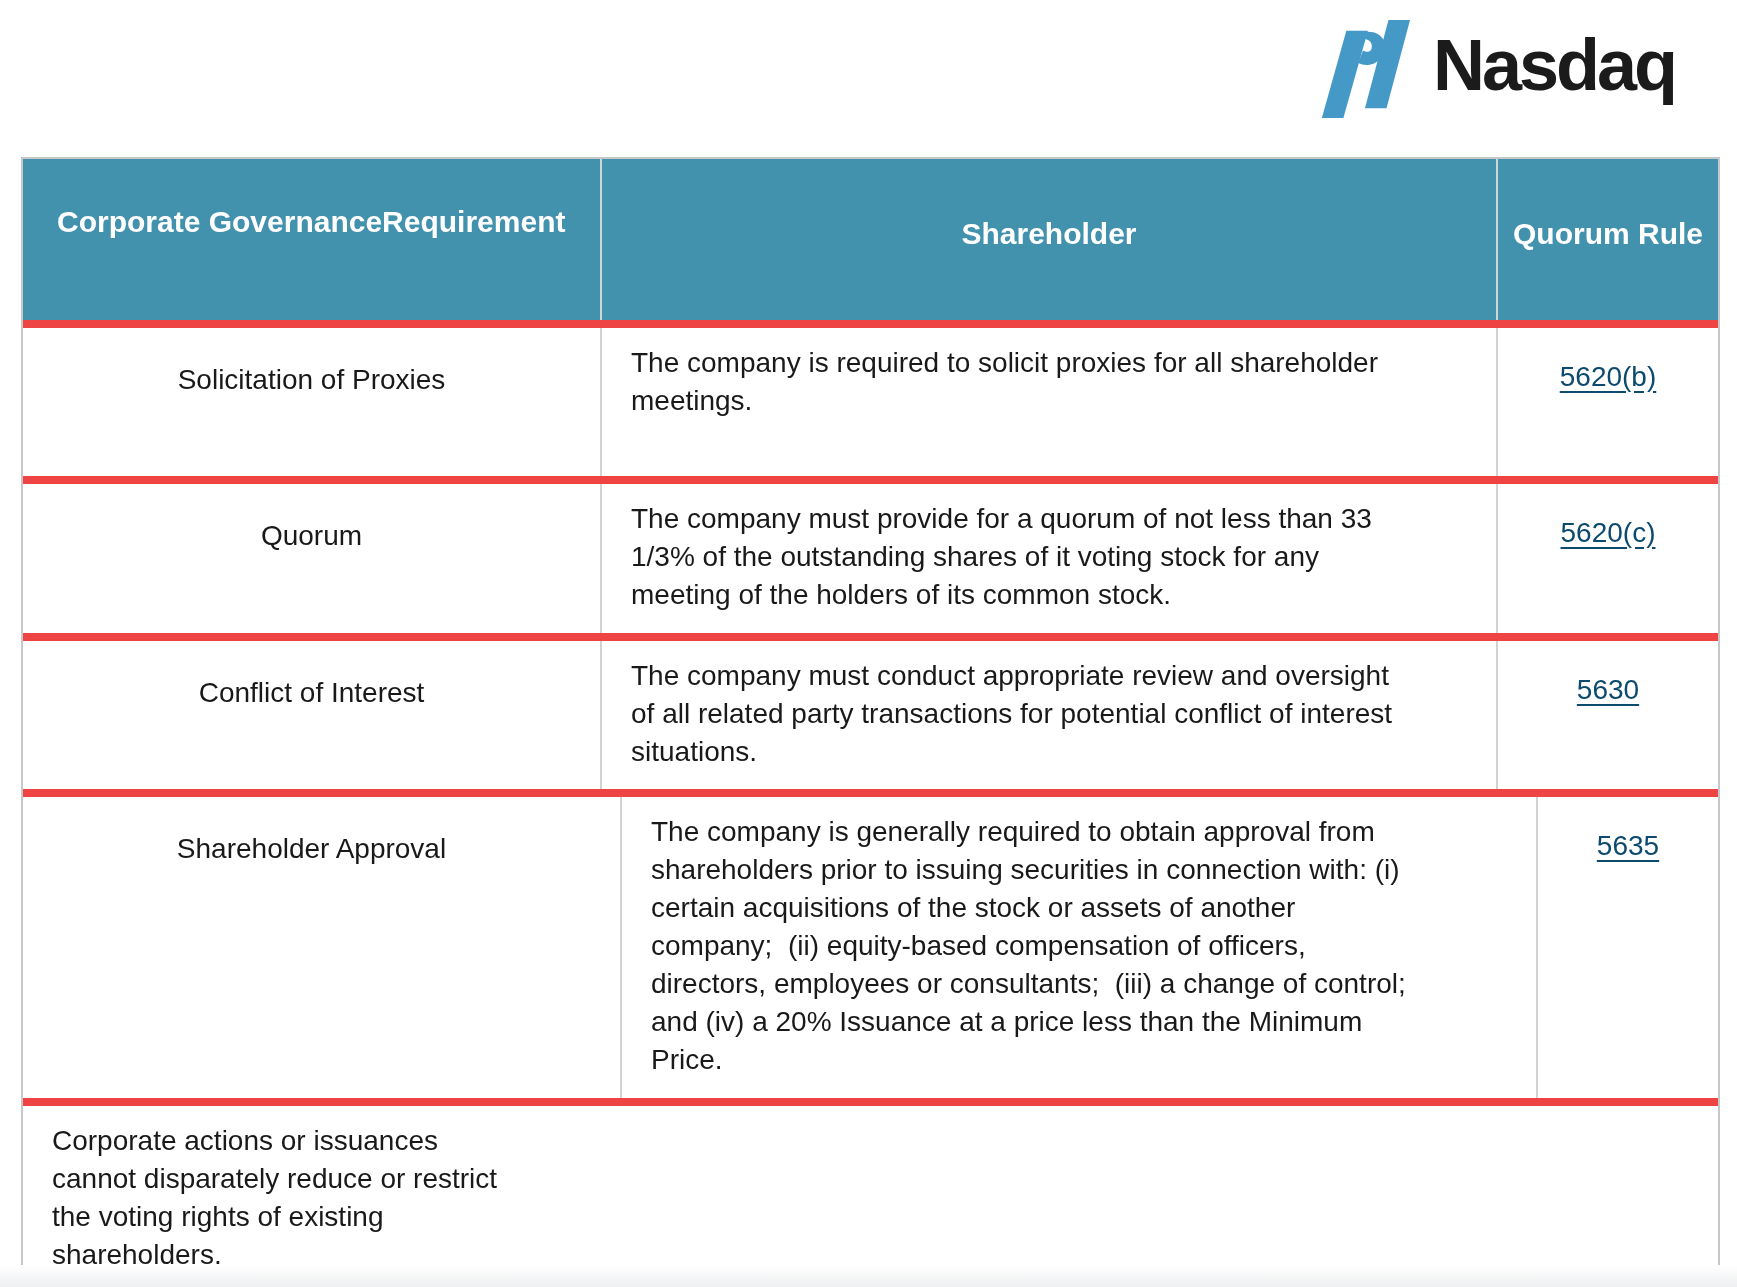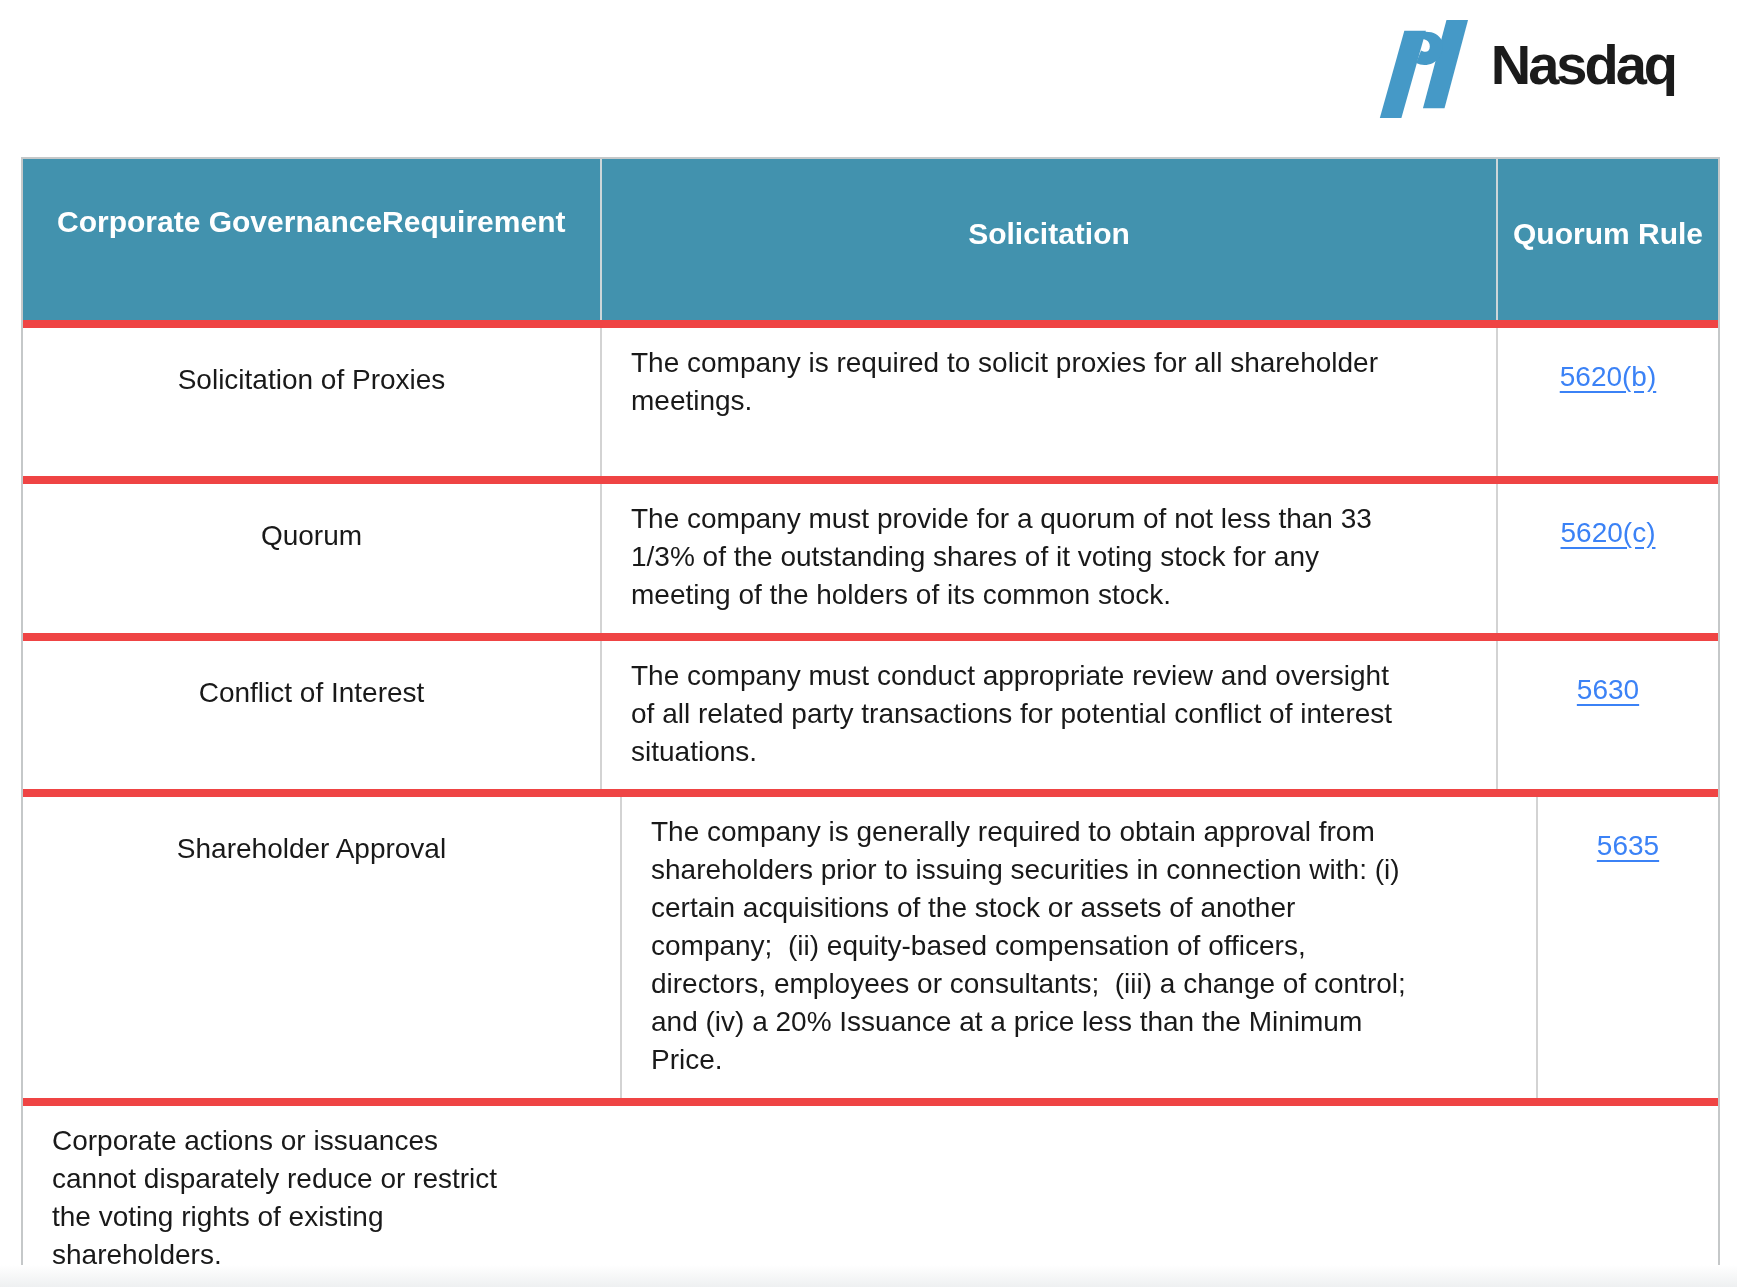--- a/index.html
+++ b/index.html
@@ -18,21 +18,21 @@
   .logo {
     position:absolute;
     top:20px;
     right:62px;
     display:flex;
     align-items:center;
     gap:14px;
   }
   .logo svg { display:block; }
   .logo .wordmark {
-    font-size:56px;
+    font-size:72px;
     font-weight:600;
     letter-spacing:-3px;
     color:#1b1b1b;
     line-height:1;
     padding-bottom:8px;
   }
 
   
   .gov-table {
     position:absolute;
@@ -85,21 +85,21 @@
     font-size:28px;
     line-height:38px;
   }
   .cell-desc span { white-space:pre-wrap; }
   .cell-rule {
     text-align:center;
     padding-top:33px;
     font-size:28px;
   }
   .rule-link {
-    color:#3b82f6;
+    color:#0c4a6e;
     text-decoration:underline;
     text-underline-offset:5px;
     cursor:pointer;
   }
 
   
   .bottom-strip {
     position:absolute;
     left:0; right:0; bottom:0;
     height:22px;
@@ -124,21 +124,21 @@
     <span class="wordmark">Nasdaq</span>
   </div>
 
   <div class="gov-table">
 
     <div class="row header">
       <div class="cell hcell-req">
         <span>Corporate GovernanceRequirement</span>
       </div>
       <div class="cell hcell-desc">
-        <span>Solicitation</span>
+        <span>Shareholder</span>
       </div>
       <div class="cell hcell-rule">
         <span>Quorum Rule</span>
       </div>
     </div>
 
     <div class="row r0">
       <div class="cell cell-req">Solicitation of Proxies</div>
       <div class="cell cell-desc">
         <span>The company is required to solicit proxies for all shareholder meetings.</span>

